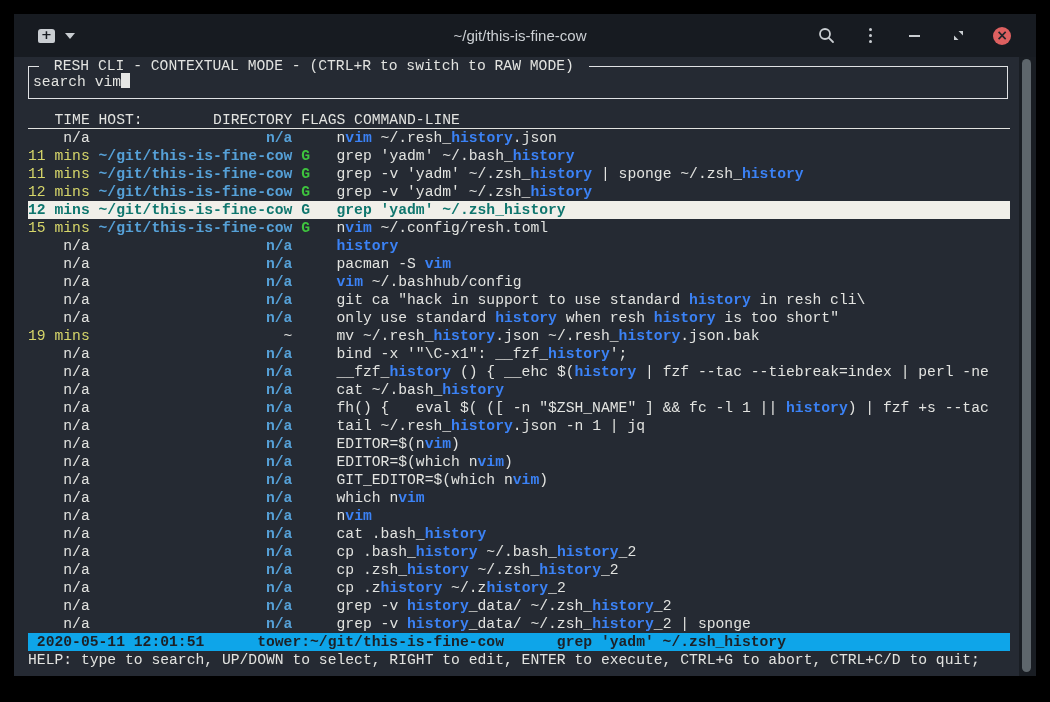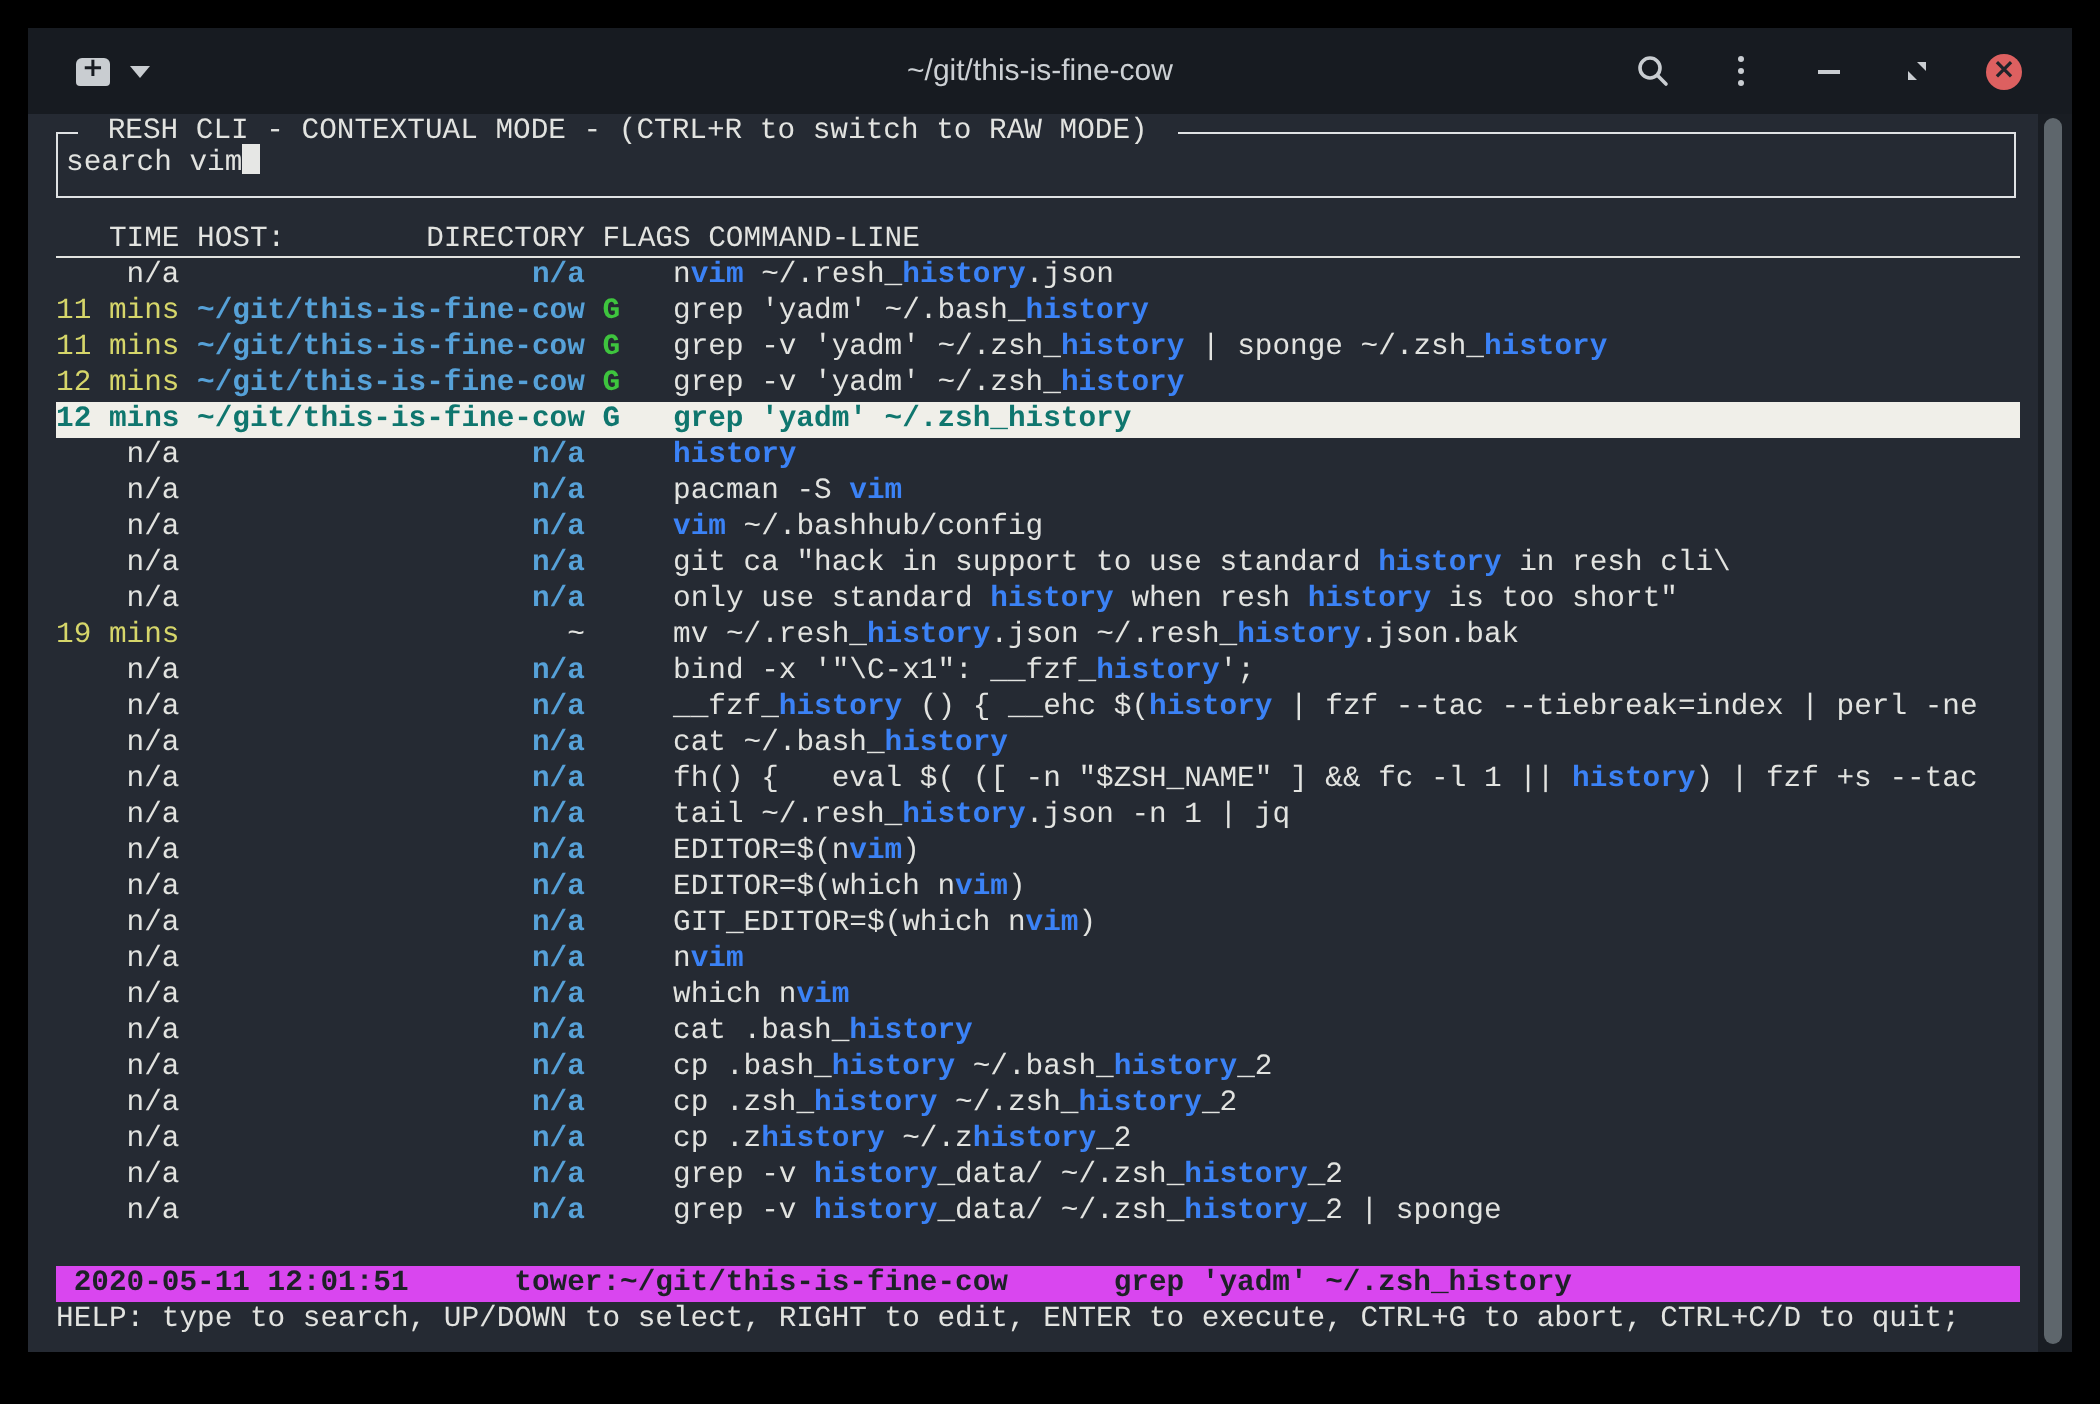--- a/index.html
+++ b/index.html
@@ -45,21 +45,21 @@
 
   .rows { position:absolute; left:14px; top:72px; width:982px; }
   .row { height:18px; line-height:18px; white-space:pre; }
   .row.sel { background:#f0efe9; color:#0f766e; font-weight:bold; }
   .c-time { color:#d6d66a; }
   .c-dir  { color:#56a1d8; font-weight:bold; }
   .c-flag { color:#3ec43e; font-weight:bold; }
   .c-hl   { color:#3b82f6; font-weight:bold; }
 
   .statusbar { position:absolute; left:14px; top:576px; width:982px; height:18px; line-height:18px;
-    white-space:pre; background:#d946ef; color:#1d2127; font-weight:bold; }
+    white-space:pre; background:#0ea5e9; color:#1d2127; font-weight:bold; }
   .help { position:absolute; left:14px; top:594px; width:1000px; height:18px; line-height:18px; white-space:pre; }
 
   .scroll-track { position:absolute; right:0; top:0; width:17px; height:100%; background:#191d23; }
   .scroll-thumb { position:absolute; left:3px; top:2px; width:9px; height:613px; background:#5e666c; border-radius:5px; }
 </style>
 </head>
 <body>
 
 <div class="page">
   <div class="window">
@@ -110,36 +110,37 @@
       </div>
 
       <div class="hdr" id="hdr">   TIME HOST:        DIRECTORY FLAGS COMMAND-LINE</div>
 
       <div class="rows" id="rows">
           <div class="row"><span>    n/a </span><span class="c-dir">                   n/a </span><span class="c-flag">    </span><span>n</span><span class="c-hl">vim</span><span> ~/.resh_</span><span class="c-hl">history</span><span>.json</span></div>
           <div class="row"><span class="c-time">11 mins </span><span class="c-dir">~/git/this-is-fine-cow </span><span class="c-flag">G   </span><span>grep 'yadm' ~/.bash_</span><span class="c-hl">history</span></div>
           <div class="row"><span class="c-time">11 mins </span><span class="c-dir">~/git/this-is-fine-cow </span><span class="c-flag">G   </span><span>grep -v 'yadm' ~/.zsh_</span><span class="c-hl">history</span><span> | sponge ~/.zsh_</span><span class="c-hl">history</span></div>
           <div class="row"><span class="c-time">12 mins </span><span class="c-dir">~/git/this-is-fine-cow </span><span class="c-flag">G   </span><span>grep -v 'yadm' ~/.zsh_</span><span class="c-hl">history</span></div>
           <div class="row sel">12 mins ~/git/this-is-fine-cow G   grep 'yadm' ~/.zsh_history</div>
+          <div class="row"><span class="c-time">15 mins </span><span class="c-dir">~/git/this-is-fine-cow </span><span class="c-flag">G   </span><span>n</span><span class="c-hl">vim</span><span> ~/.config/resh.toml</span></div>
           <div class="row"><span>    n/a </span><span class="c-dir">                   n/a </span><span class="c-flag">    </span><span class="c-hl">history</span></div>
           <div class="row"><span>    n/a </span><span class="c-dir">                   n/a </span><span class="c-flag">    </span><span>pacman -S </span><span class="c-hl">vim</span></div>
           <div class="row"><span>    n/a </span><span class="c-dir">                   n/a </span><span class="c-flag">    </span><span class="c-hl">vim</span><span> ~/.bashhub/config</span></div>
           <div class="row"><span>    n/a </span><span class="c-dir">                   n/a </span><span class="c-flag">    </span><span>git ca "hack in support to use standard </span><span class="c-hl">history</span><span> in resh cli\</span></div>
           <div class="row"><span>    n/a </span><span class="c-dir">                   n/a </span><span class="c-flag">    </span><span>only use standard </span><span class="c-hl">history</span><span> when resh </span><span class="c-hl">history</span><span> is too short"</span></div>
           <div class="row"><span class="c-time">19 mins </span><span>                     ~ </span><span class="c-flag">    </span><span>mv ~/.resh_</span><span class="c-hl">history</span><span>.json ~/.resh_</span><span class="c-hl">history</span><span>.json.bak</span></div>
           <div class="row"><span>    n/a </span><span class="c-dir">                   n/a </span><span class="c-flag">    </span><span>bind -x '"\C-x1": __fzf_</span><span class="c-hl">history</span><span>';</span></div>
           <div class="row"><span>    n/a </span><span class="c-dir">                   n/a </span><span class="c-flag">    </span><span>__fzf_</span><span class="c-hl">history</span><span> () { __ehc $(</span><span class="c-hl">history</span><span> | fzf --tac --tiebreak=index | perl -ne</span></div>
           <div class="row"><span>    n/a </span><span class="c-dir">                   n/a </span><span class="c-flag">    </span><span>cat ~/.bash_</span><span class="c-hl">history</span></div>
           <div class="row"><span>    n/a </span><span class="c-dir">                   n/a </span><span class="c-flag">    </span><span>fh() {   eval $( ([ -n "$ZSH_NAME" ] &amp;&amp; fc -l 1 || </span><span class="c-hl">history</span><span>) | fzf +s --tac</span></div>
           <div class="row"><span>    n/a </span><span class="c-dir">                   n/a </span><span class="c-flag">    </span><span>tail ~/.resh_</span><span class="c-hl">history</span><span>.json -n 1 | jq</span></div>
           <div class="row"><span>    n/a </span><span class="c-dir">                   n/a </span><span class="c-flag">    </span><span>EDITOR=$(n</span><span class="c-hl">vim</span><span>)</span></div>
           <div class="row"><span>    n/a </span><span class="c-dir">                   n/a </span><span class="c-flag">    </span><span>EDITOR=$(which n</span><span class="c-hl">vim</span><span>)</span></div>
           <div class="row"><span>    n/a </span><span class="c-dir">                   n/a </span><span class="c-flag">    </span><span>GIT_EDITOR=$(which n</span><span class="c-hl">vim</span><span>)</span></div>
+          <div class="row"><span>    n/a </span><span class="c-dir">                   n/a </span><span class="c-flag">    </span><span>which n</span><span class="c-hl">vim</span></div>
           <div class="row"><span>    n/a </span><span class="c-dir">                   n/a </span><span class="c-flag">    </span><span>n</span><span class="c-hl">vim</span></div>
-          <div class="row"><span>    n/a </span><span class="c-dir">                   n/a </span><span class="c-flag">    </span><span>which n</span><span class="c-hl">vim</span></div>
           <div class="row"><span>    n/a </span><span class="c-dir">                   n/a </span><span class="c-flag">    </span><span>cat .bash_</span><span class="c-hl">history</span></div>
           <div class="row"><span>    n/a </span><span class="c-dir">                   n/a </span><span class="c-flag">    </span><span>cp .bash_</span><span class="c-hl">history</span><span> ~/.bash_</span><span class="c-hl">history</span><span>_2</span></div>
           <div class="row"><span>    n/a </span><span class="c-dir">                   n/a </span><span class="c-flag">    </span><span>cp .zsh_</span><span class="c-hl">history</span><span> ~/.zsh_</span><span class="c-hl">history</span><span>_2</span></div>
           <div class="row"><span>    n/a </span><span class="c-dir">                   n/a </span><span class="c-flag">    </span><span>cp .z</span><span class="c-hl">history</span><span> ~/.z</span><span class="c-hl">history</span><span>_2</span></div>
           <div class="row"><span>    n/a </span><span class="c-dir">                   n/a </span><span class="c-flag">    </span><span>grep -v </span><span class="c-hl">history</span><span>_data/ ~/.zsh_</span><span class="c-hl">history</span><span>_2</span></div>
           <div class="row"><span>    n/a </span><span class="c-dir">                   n/a </span><span class="c-flag">    </span><span>grep -v </span><span class="c-hl">history</span><span>_data/ ~/.zsh_</span><span class="c-hl">history</span><span>_2 | sponge</span></div>
         </div>
 
       <div class="statusbar" id="statusbar"> 2020-05-11 12:01:51      tower:~/git/this-is-fine-cow      grep 'yadm' ~/.zsh_history</div>
 

